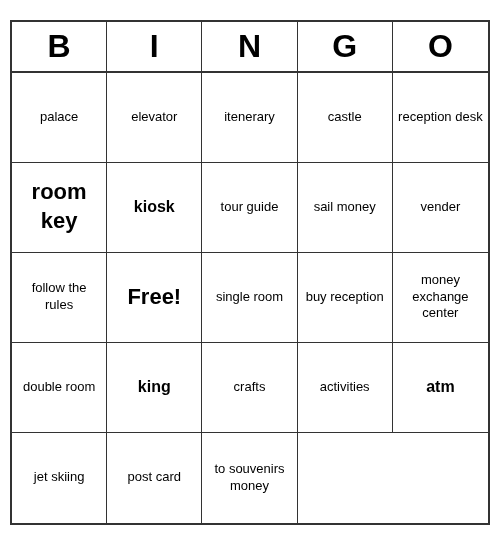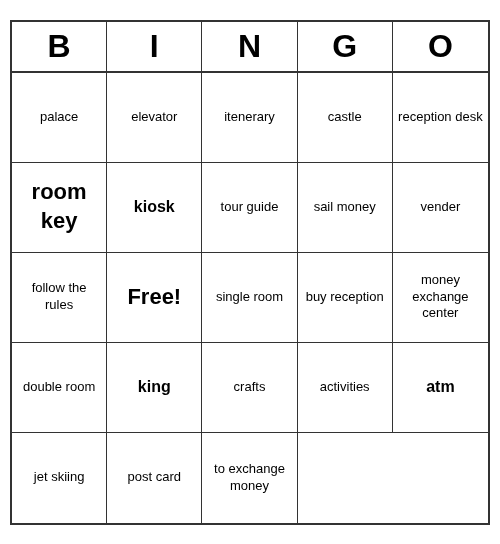--- a/index.html
+++ b/index.html
@@ -94,15 +94,15 @@
       <div class="bingo-cell">single room</div>
       <div class="bingo-cell">buy reception</div>
       <div class="bingo-cell">money exchange center</div>
       <div class="bingo-cell">double room</div>
       <div class="bingo-cell medium-text">king</div>
       <div class="bingo-cell">crafts</div>
       <div class="bingo-cell">activities</div>
       <div class="bingo-cell medium-text">atm</div>
       <div class="bingo-cell">jet skiing</div>
       <div class="bingo-cell">post card</div>
-      <div class="bingo-cell">to exchange money</div>
+      <div class="bingo-cell">to souvenirs money</div>
     </div>
 </div>
 
 </body></html>

